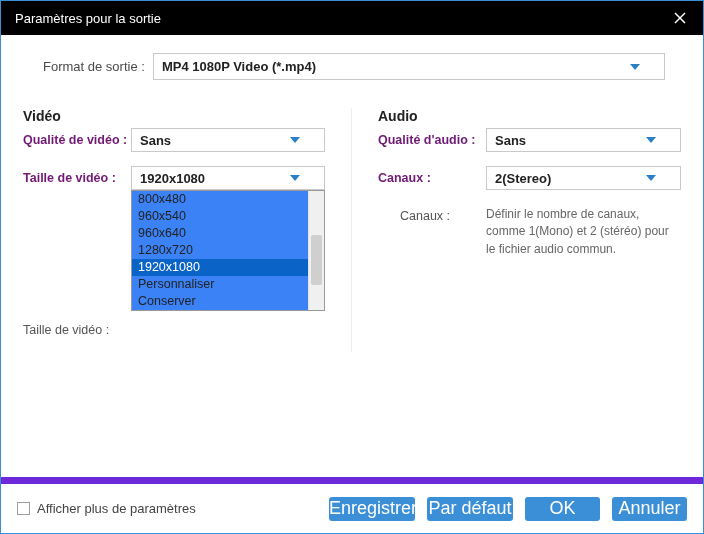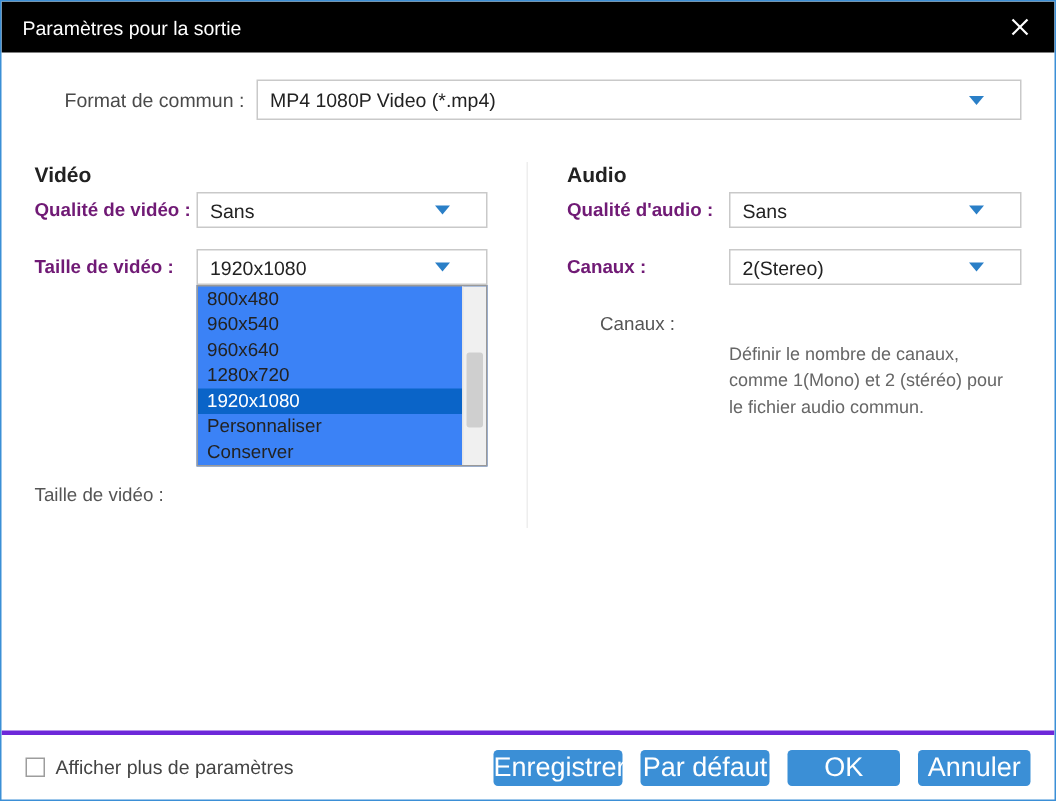--- a/index.html
+++ b/index.html
@@ -44,20 +44,21 @@
   .label { color: #4a4a4a; }
   .select {
     display: flex;
     align-items: center;
     justify-content: space-between;
     border: 1px solid #c9c9c9;
     background: #fff;
     height: 24px;
     padding: 0 24px 0 8px;
     cursor: pointer;
+    font-weight: bold;
   }
   .select.full { flex: 1; max-width: 512px; height: 27px;}
   .select .value { color: #222; white-space: nowrap; overflow: hidden; text-overflow: ellipsis;}
   .chevron {
     width: 0; height: 0;
     border-left: 5px solid transparent;
     border-right: 5px solid transparent;
     border-top: 6px solid #2a7fc7;
     margin-left: 6px;
   }
@@ -98,21 +99,20 @@
   .field-control {
     flex: 1;
     position: relative;
   }
   .field-control .select { width: 100%; }
   .desc-text {
     font-size: 12px;
     color: #666;
     line-height: 1.45;
     padding-top: 2px;
-    margin-top: 22px;
   }
   .dropdown-list {
     position: absolute;
     top: 24px;
     left: 0;
     width: 100%;
     background: #3b82f6;
     border: 1px solid #999;
     z-index: 5;
   }
@@ -139,22 +139,22 @@
     position: absolute;
     left: 2px; right: 2px;
     top: 44px;
     height: 50px;
     background: #cfcfcf;
     border-radius: 2px;
   }
   .footer {
     position: absolute;
     left: 0; right: 0; bottom: 0;
-    height: 46px;
-    border-top: 3px solid #6d28d9;
+    height: 56px;
+    border-top: 7px solid #6d28d9;
     display: flex;
     align-items: center;
     padding: 0 16px;
     gap: 12px;
   }
   .checkbox-row {
     display: flex;
     align-items: center;
     gap: 7px;
     flex: 1;
@@ -187,21 +187,21 @@
     <svg width="12" height="12" viewBox="0 0 12 12">
         <line x1="1" y1="1" x2="11" y2="11"></line>
         <line x1="11" y1="1" x2="1" y2="11"></line>
       </svg>
   </span>
 </div>
 
 <div class="content">
 
   <div class="format-row">
-    <span class="label">Format de commun :</span>
+    <span class="label">Format de sortie :</span>
     <div class="select full">
       <span class="value">MP4 1080P Video (*.mp4)</span>
       <span class="chevron"></span>
     </div>
   </div>
 
   <div class="panels">
 
     <div class="panel left">
       <div class="section-header">Vidéo</div>

